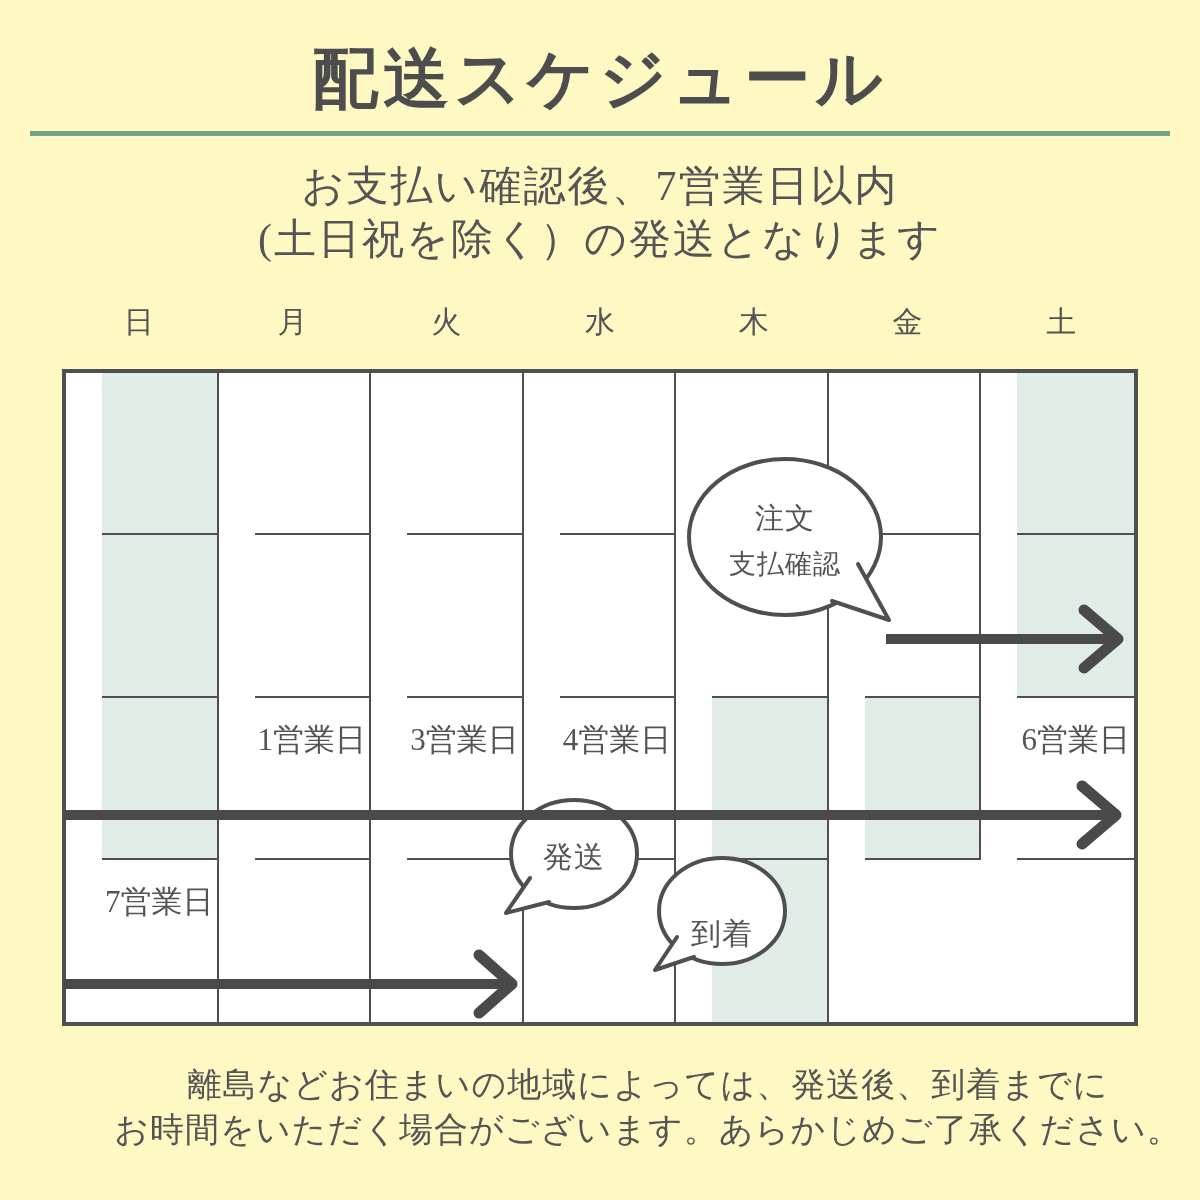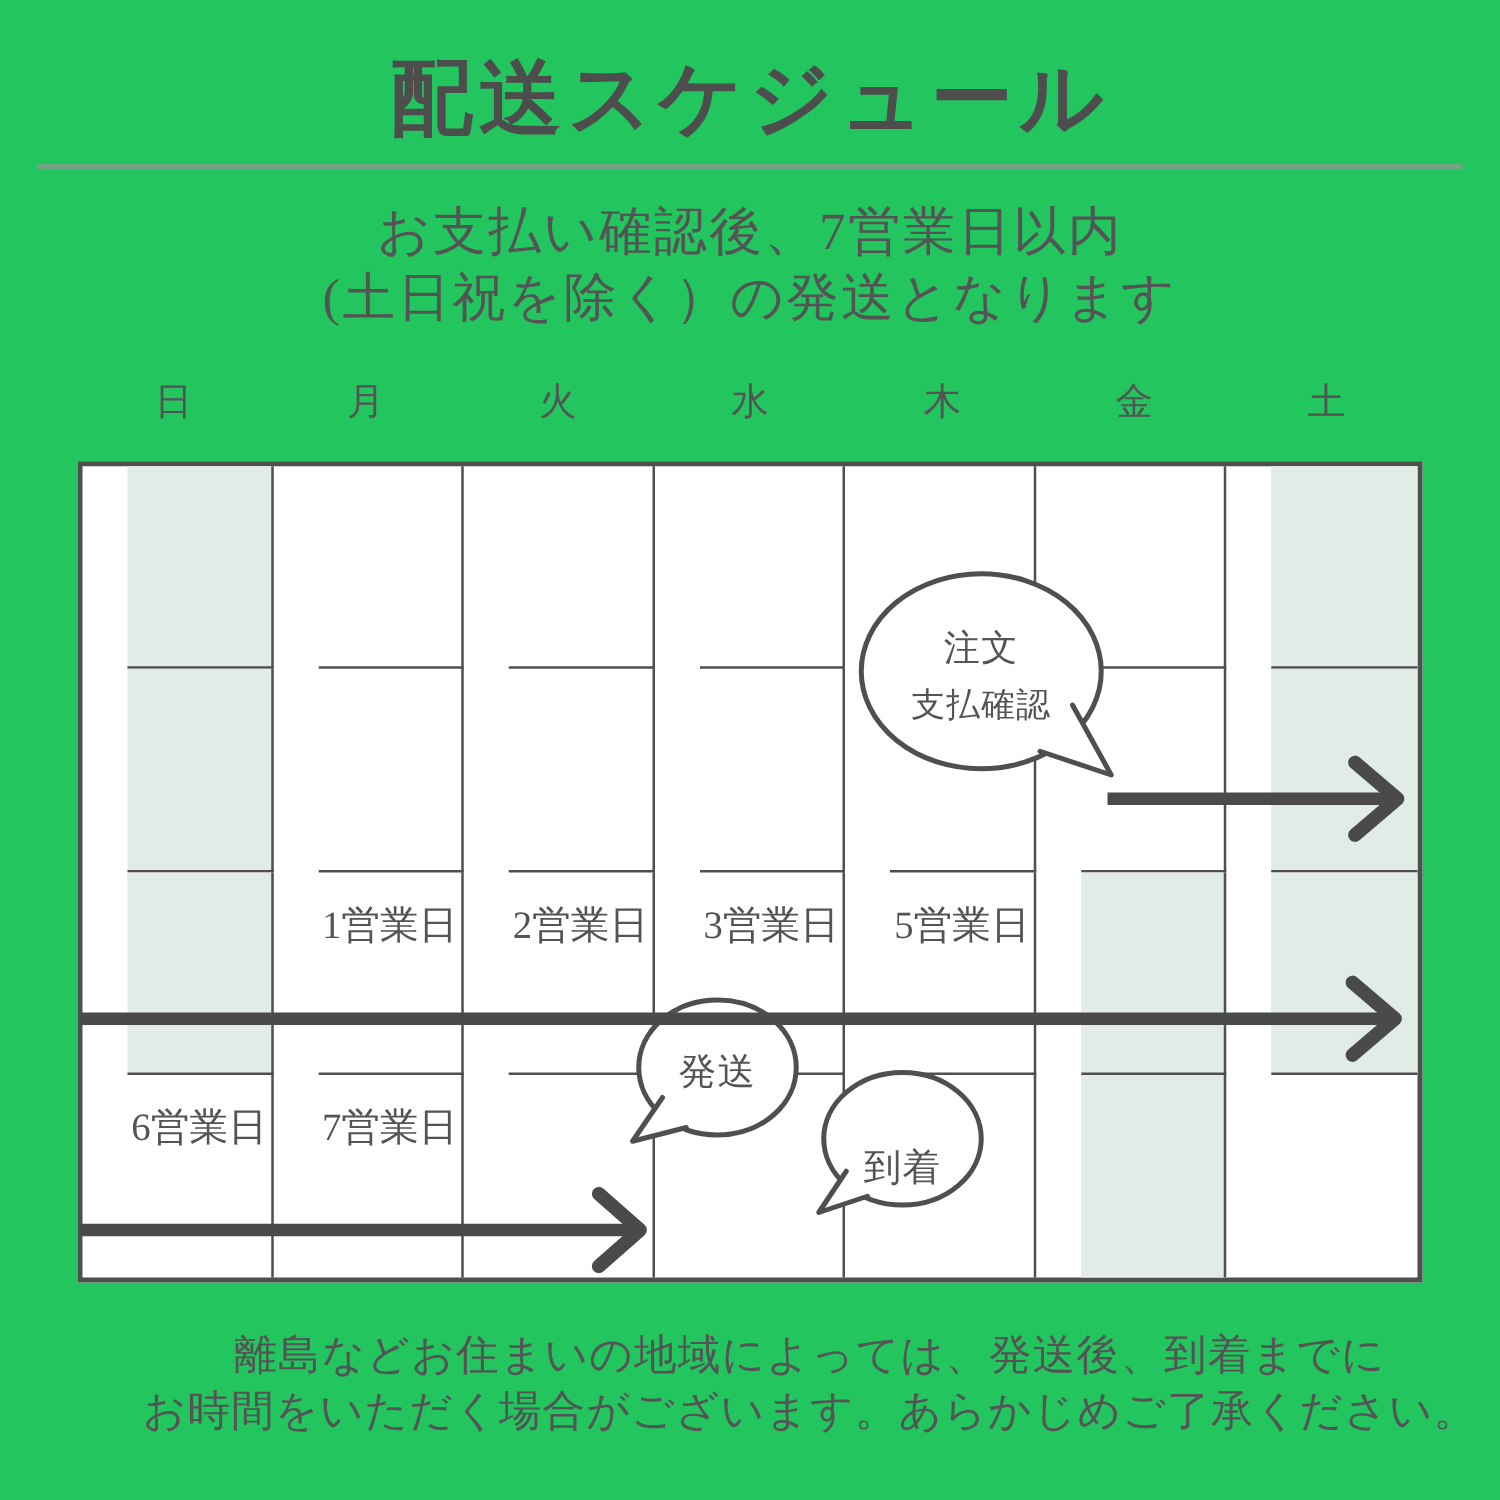--- a/index.html
+++ b/index.html
@@ -3,21 +3,21 @@
 <meta charset="utf-8">
 <style>
   :root{
     --ink:#4f4f4f;
     --arrow:#4a4a4a;
     --weekend:#e2ece6;
     --divider:#74a284;
   }
   html,body{margin:0;padding:0;background:#ffffff;}
   .page{
-    position:relative;width:1200px;height:1200px;background:#22c55e;overflow:hidden;
+    position:relative;width:1200px;height:1200px;background:#fef9c3;overflow:hidden;
     font-family:"Liberation Serif","DejaVu Serif",serif;color:var(--ink);
   }
   .title{
     position:absolute;top:34px;left:0;width:1200px;text-align:center;
     font-size:66px;font-weight:700;letter-spacing:5px;color:#4d4d4d;white-space:nowrap;
   }
   .divider{
     position:absolute;top:131px;left:30px;width:1140px;height:5px;background:var(--divider);
   }
   .subtitle{
@@ -98,23 +98,22 @@
       <div class="cell wknd"></div>
       <div class="cell wknd"></div>
       <div class="cell"></div>
       <div class="cell"></div>
       <div class="cell"></div>
       <div class="cell"></div>
       <div class="cell"></div>
       <div class="cell wknd"></div>
       <div class="cell wknd"></div>
       <div class="cell">1営業日</div>
-      <div class="cell">2営業日</div>
       <div class="cell">3営業日</div>
-      <div class="cell">5営業日</div>
+      <div class="cell">4営業日</div>
       <div class="cell wknd"></div>
       <div class="cell wknd"></div>
       <div class="cell">6営業日</div>
       <div class="cell">7営業日</div>
       <div class="cell"></div>
       <div class="cell"></div>
       <div class="cell"></div>
       <div class="cell wknd"></div>
     </div>
 

